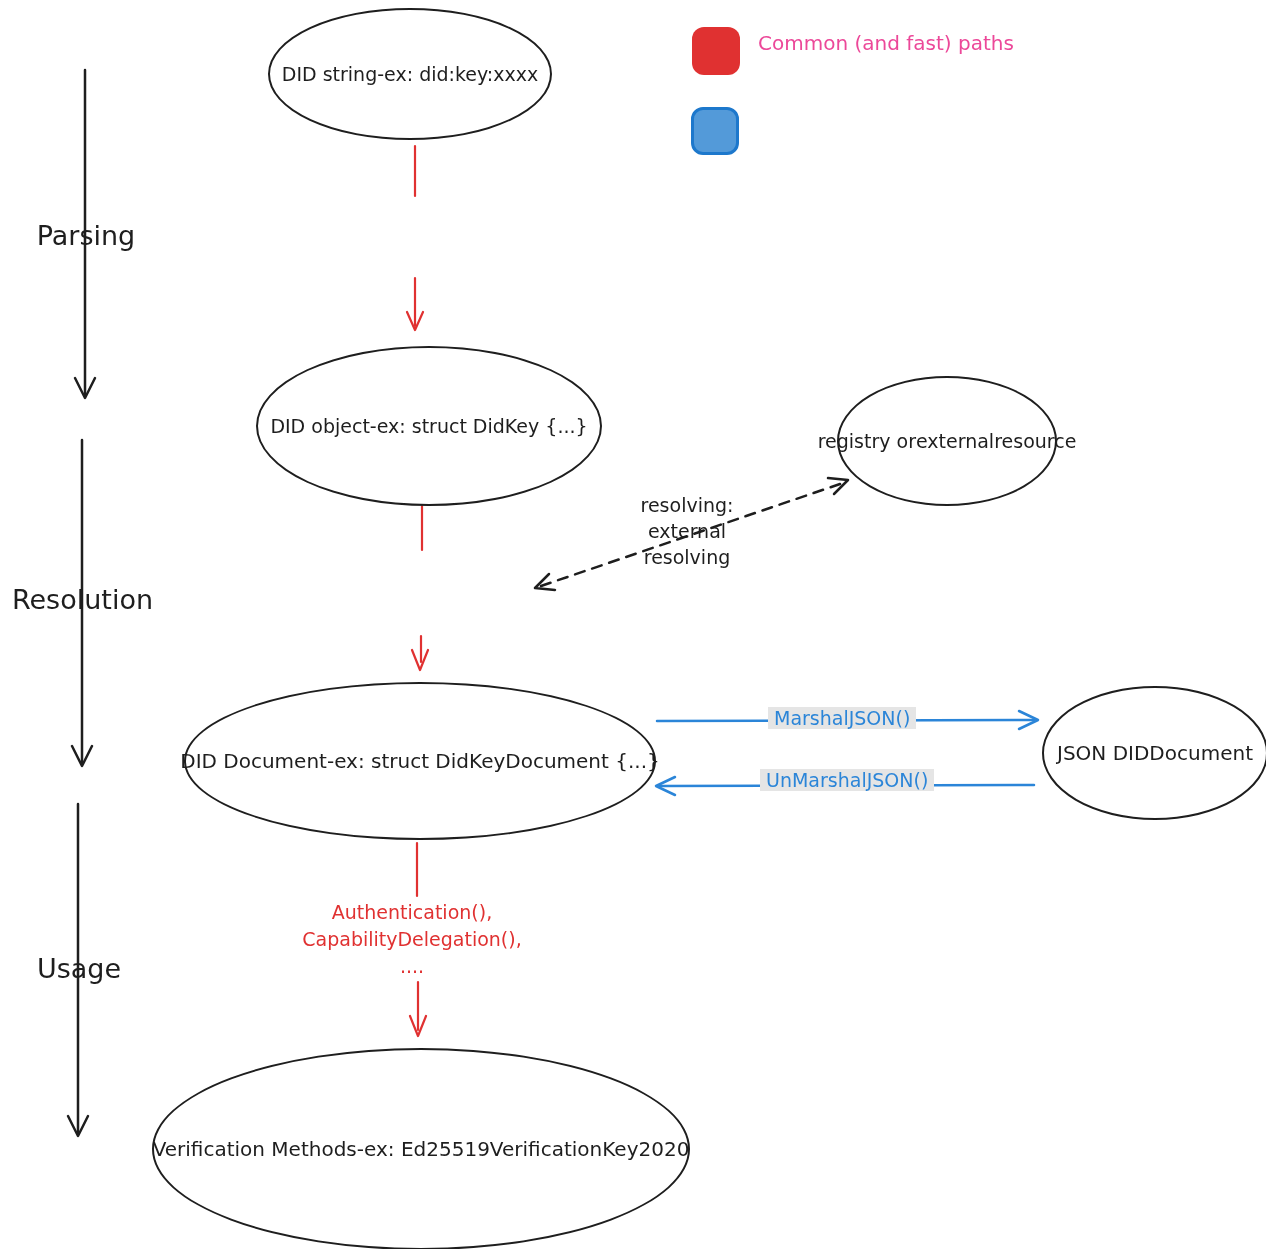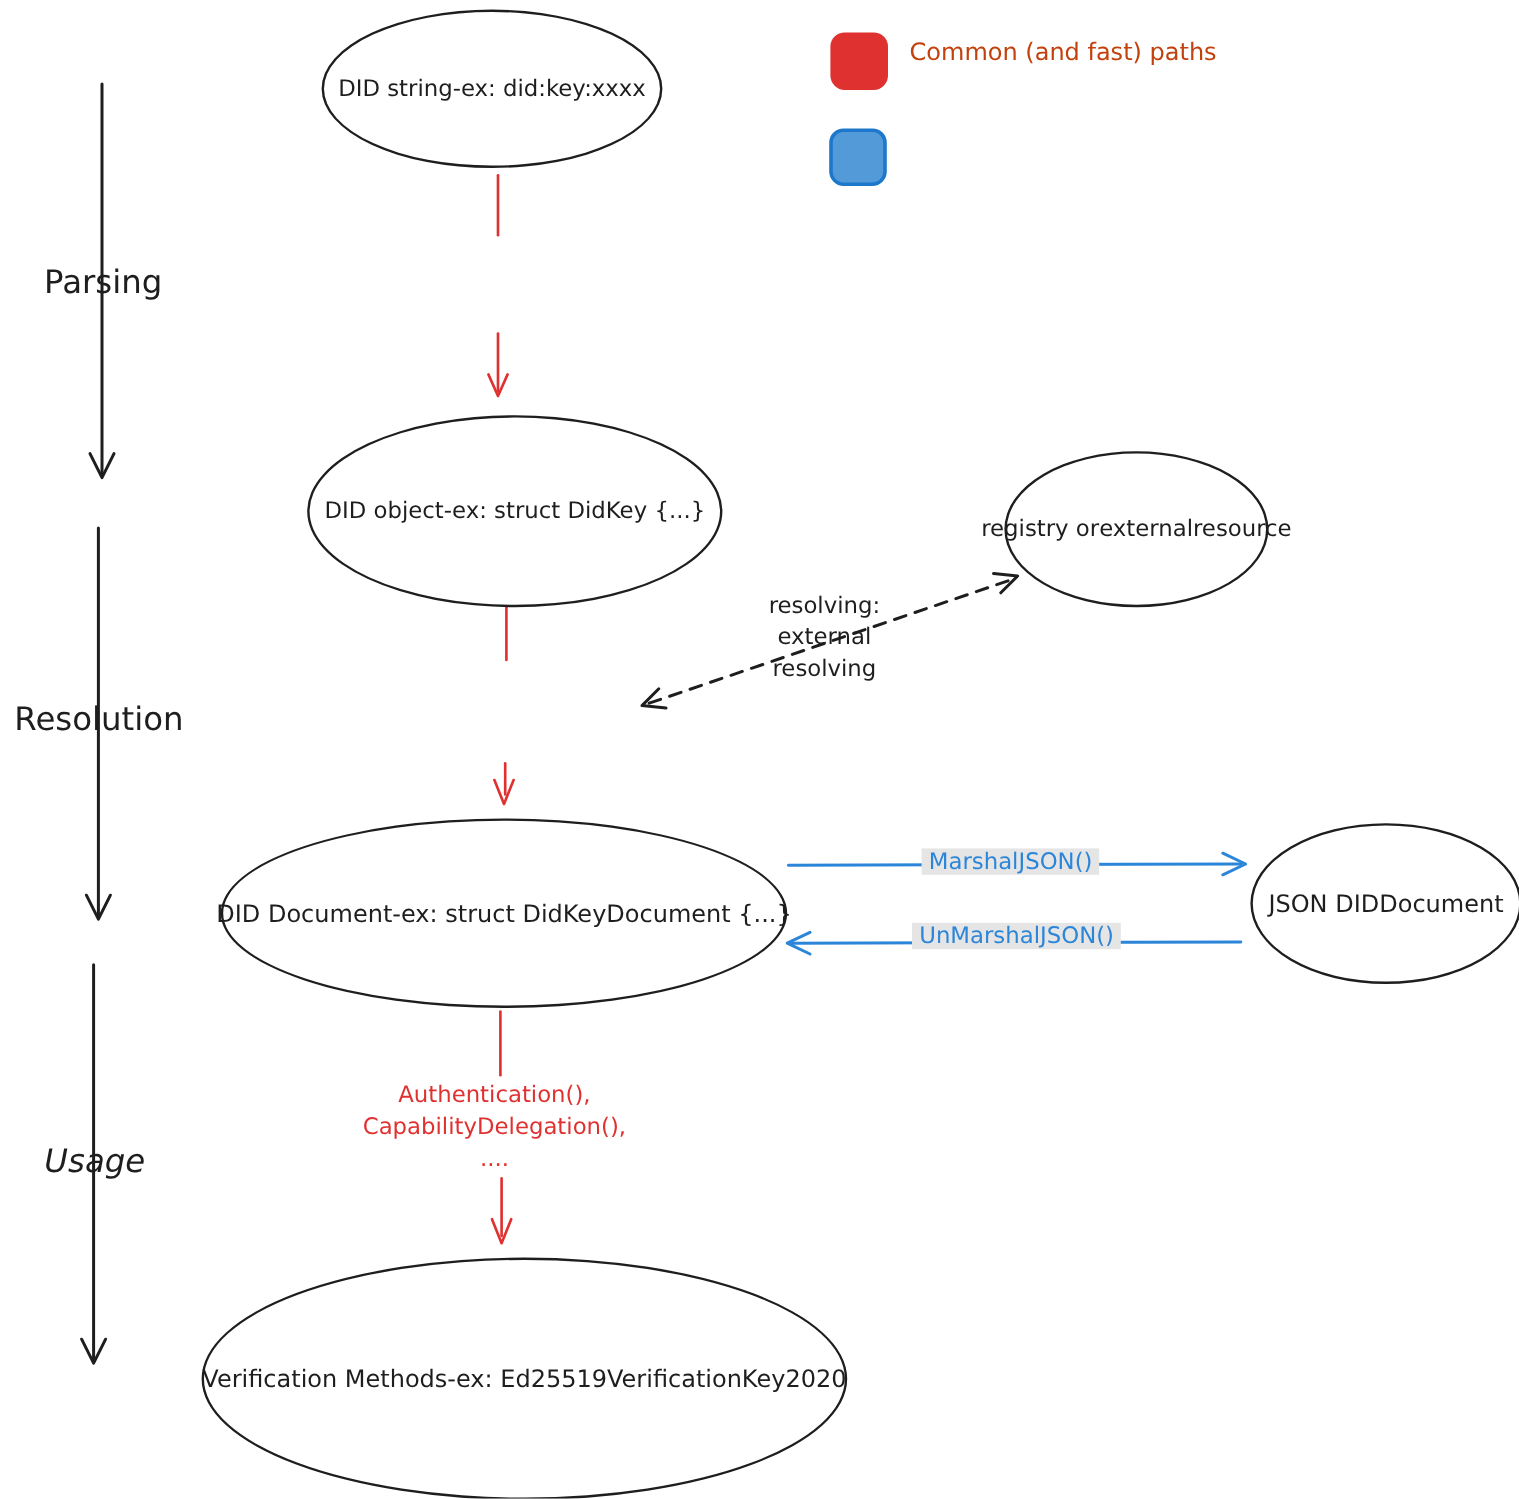--- a/index.html
+++ b/index.html
@@ -27,21 +27,21 @@
     align-items: center;
     justify-content: center;
     text-align: center;
   }
   .node .nline { font-size: 19px; line-height: 26px; white-space: nowrap; }
   .node-did-string        { left: 268px;  top: 8px;    width: 280px; height: 128px; }
   .node-did-object        { left: 256px;  top: 346px;  width: 342px; height: 156px; }
   .node-registry          { left: 837px;  top: 376px;  width: 216px; height: 126px; }
   .node-did-document      { left: 184px;  top: 682px;  width: 468px; height: 154px; }
   .node-json-did-document { left: 1042px; top: 686px;  width: 222px; height: 130px; }
-  .node-verification      { left: 168px;  top: 1048px; width: 534px; height: 198px; }
+  .node-verification      { left: 152px;  top: 1048px; width: 534px; height: 198px; }
   .node-did-document .nline, .node-verification .nline { font-size: 20px; line-height: 28px; }
   .node-json-did-document .nline { font-size: 20px; line-height: 28px; }
 
   .edge-label {
     position: absolute;
     text-align: center;
     font-size: 19px;
     line-height: 26px;
     color: #e03131;
     white-space: nowrap;
@@ -65,32 +65,32 @@
 
   .stage-label {
     position: absolute;
     font-size: 27px;
     text-align: center;
     color: #1e1e1e;
     white-space: nowrap;
   }
   .stage-parsing    { left: 30px; top: 220px; width: 112px; }
   .stage-resolution { left: 5px;  top: 584px; width: 155px; }
-  .stage-usage      { left: 29px; top: 953px; width: 100px; font-style: italic; }
+  .stage-usage      { left: 29px; top: 953px; width: 100px; }
 
   .legend-swatch {
     position: absolute;
     border-radius: 12px;
   }
   .swatch-red  { left: 692px; top: 27px;  width: 48px; height: 48px; background: #e03131; }
   .swatch-blue { left: 691px; top: 107px; width: 42px; height: 42px; background: #539ad9; border: 3px solid #1d78cc; }
   .legend-label {
     position: absolute;
     font-size: 20px;
-    color: #c2410c;
+    color: #ec4899;
     white-space: nowrap;
   }
   .legend-label-red  { left: 758px; top: 31px;  }
   .legend-label-blue { left: 755px; top: 110px; }
 
   svg line, svg polyline { fill: none; stroke-linecap: round; stroke-linejoin: round; }
   .ink  { stroke: #1e1e1e; stroke-width: 2.5; }
   .red  { stroke: #e03131; stroke-width: 2.2; }
   .blue { stroke: #2b85d8; stroke-width: 2.5; }
   .dashed { stroke-dasharray: 10 8; }

